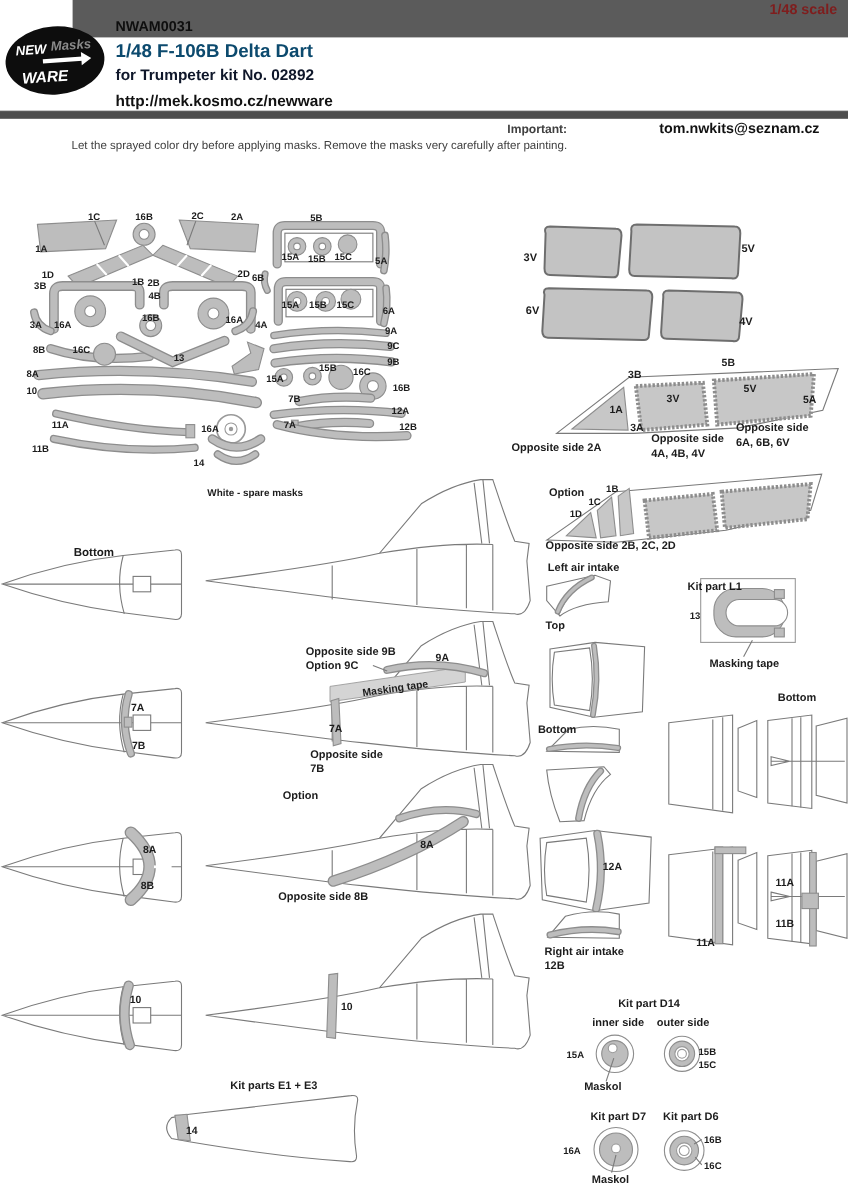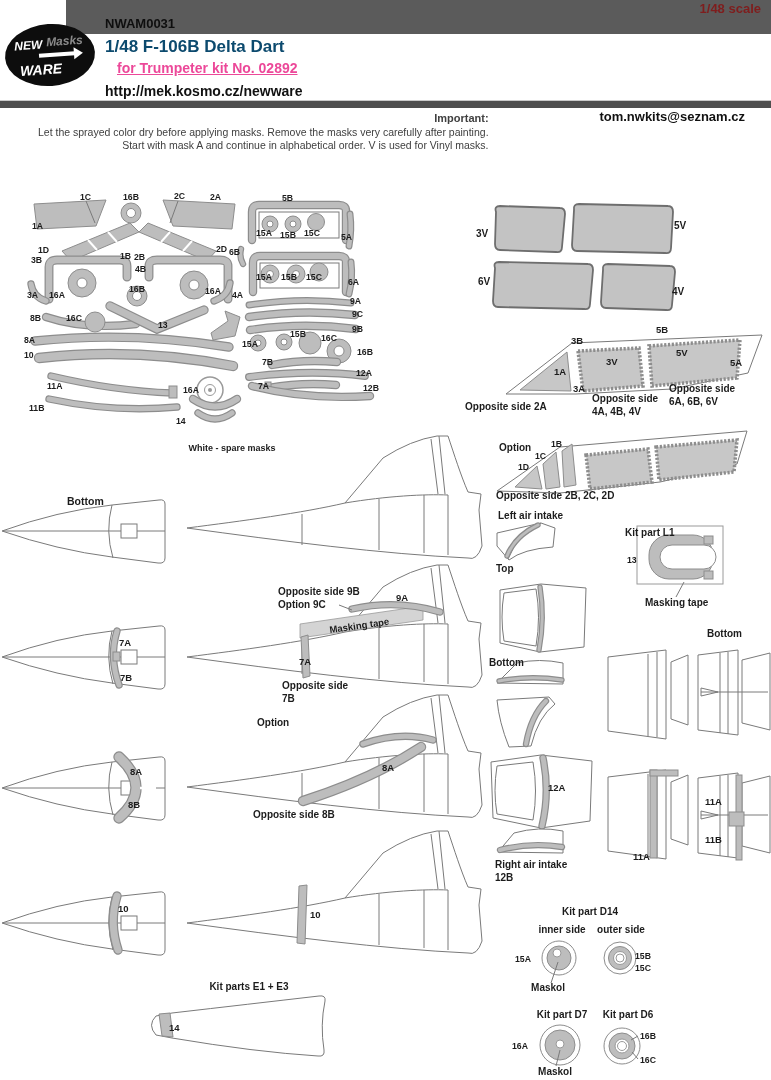--- a/index.html
+++ b/index.html
@@ -5,35 +5,35 @@
   html,body{margin:0;padding:0;}
   body{width:771px;height:1080px;position:relative;background:#fff;overflow:hidden;
        font-family:"Liberation Sans",sans-serif;}
   .header{position:absolute;inset:0;height:110px;z-index:2;}
   .topband{position:absolute;left:66px;top:0;width:705px;height:34px;background:#5b5b5b;}
   .scalemates{position:absolute;top:1px;right:3px;font-weight:bold;font-size:35px;letter-spacing:-2px;line-height:1;z-index:2;}
   .sm-scale{color:#9b9b9b;} .sm-mates{color:#8dc63f;}
   .scale-label{position:absolute;top:1px;right:10px;font-weight:bold;font-size:13px;color:#7f1d1d;z-index:3;}
   .code{position:absolute;left:105px;top:16px;font-weight:bold;font-size:13px;color:#0e0e0e;z-index:3;}
   .title{position:absolute;left:105px;top:37px;font-weight:bold;font-size:17px;color:#0c4a6e;}
-  .subtitle{position:absolute;left:117px;top:60px;font-weight:bold;font-size:14px;color:#ec4899;text-decoration:underline;}
+  .subtitle{position:absolute;left:105px;top:60px;font-weight:bold;font-size:14px;color:#0f172a;}
   .url{position:absolute;left:105px;top:83px;font-weight:bold;font-size:14px;color:#111;}
   .email{position:absolute;right:26px;top:84px;font-weight:bold;font-size:13px;color:#111;margin-top:25px;}
   .rule{position:absolute;left:0;right:0;top:100px;height:7px;background:#4e4e4e;border-top:1px solid #c9c9c9;}
   .logo{position:absolute;left:5px;top:24px;width:90px;height:62px;background:#0d0d0d;border-radius:50%;
         transform:rotate(-4deg);color:#fff;z-index:3;}
   .logo-new{position:absolute;left:10px;top:13px;font-style:italic;font-weight:bold;font-size:12px;}
   .logo-masks{position:absolute;left:42px;top:11px;font-style:italic;font-weight:bold;font-size:12px;color:#8a8a8a;}
   .logo-arrow{position:absolute;left:34px;top:29px;width:36px;height:4px;background:#fff;}
   .logo-arrow:after{content:"";position:absolute;right:-8px;top:-4px;border-left:9px solid #fff;
         border-top:6px solid transparent;border-bottom:6px solid transparent;}
   .logo-ware{position:absolute;left:14px;top:37px;font-style:italic;font-weight:bold;font-size:14px;}
   .important{position:absolute;left:38px;top:112px;z-index:2;color:#404040;text-align:right;}
   .imp-head{font-weight:bold;font-size:11px;margin-bottom:2px;}
-  .imp-line{font-size:10.5px;line-height:1.24;}
+  .imp-line{font-size:10.5px;line-height:1.24;margin-left:27px;}
   svg{position:absolute;left:0;top:0;z-index:1;}
   .ln{stroke:#7a7a7a;fill:none;stroke-width:1;}
   .wh{fill:#fff;stroke:#7a7a7a;stroke-width:1;}
   .msk{fill:#bdbdbd;stroke:#8d8d8d;stroke-width:1;}
   .strip{fill:none;stroke:#bdbdbd;stroke-linecap:round;}
   .win{fill:#c7c7c7;stroke:#8d8d8d;stroke-width:3.5;stroke-dasharray:2.2,1.6;}
   .vinyl{fill:#c3c3c3;stroke:#6e6e6e;stroke-width:1.8;}
   text{font-family:"Liberation Sans",sans-serif;}
 </style>
 </head>
@@ -52,21 +52,20 @@
   <div class="title">1/48 F-106B Delta Dart</div>
   <div class="subtitle">for Trumpeter kit No. 02892</div>
   <div class="url">http://mek.kosmo.cz/newware</div>
   <div class="email">tom.nwkits@seznam.cz</div>
   <div class="rule"></div>
 </div>
 
 <div class="important">
   <div class="imp-head">Important:</div>
   <div class="imp-line">Let the sprayed color dry before applying masks. Remove the masks very carefully after painting.</div>
-  <div class="imp-line">Start with mask A and continue in alphabetical order. V is used for Vinyl masks.</div>
 </div>
 
 <svg id="art" width="771" height="1080" viewBox="0 0 771 1080">
   <defs>
     <g id="nose-side">
       <path class="wh" d="M0,0 C55,-7 115,-15 158,-25 L196,-70 Q224,-88 250,-92 L261,-92 C267,-74 274,-52 281,-36 L294,-34 L292,-18 L295,18 Q290,33 281,30 C195,26 95,13 0,0 Z"></path>
       <path class="ln" d="M158,-25 C200,-32 238,-34 261,-33 M115,-14 L115,17 M192,-29 L192,22 M237,-33 L237,25 M261,-33 L261,27 M244,-89 L251,-34 M252,-92 L258,-34"></path>
     </g>
     <g id="nose-bottom">
       <path class="wh" d="M0,0 Q55,-20 110,-26 L157,-31 Q163,-32 163,-27 L163,27 Q163,33 156,32 L110,26 Q55,19 0,0 Z"></path>

